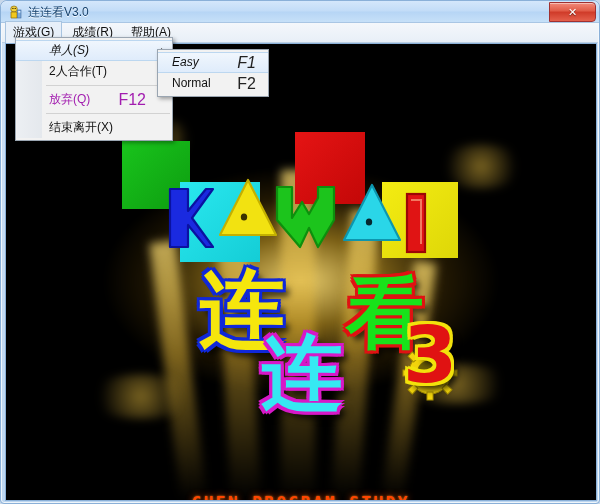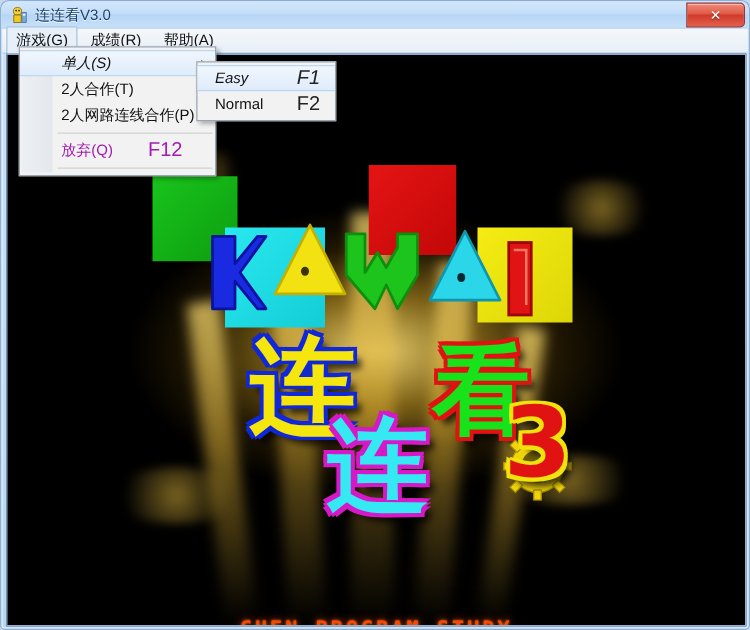--- a/index.html
+++ b/index.html
@@ -272,30 +272,29 @@
 
   <div class="dropdown" id="game-menu">
     <div class="dd-item hot">
       <span class="lbl">单人(S)</span>
       <span class="arrow"></span>
     </div>
     <div class="dd-item">
       <span class="lbl">2人合作(T)</span>
       <span class="arrow"></span>
     </div>
-    <div class="dd-item">
-      <span class="lbl">2人网路连线合作(P)</span>
-      <span class="arrow"></span>
-    </div>
     <div class="dd-sep"></div>
     <div class="dd-item disabled">
       <span class="lbl">放弃(Q)</span>
       <span class="accel">F12</span>
     </div>
     <div class="dd-sep"></div>
+    <div class="dd-item">
+      <span class="lbl">结束离开(X)</span>
+    </div>
   </div>
 
   <div class="dropdown" id="difficulty-menu">
     <div class="dd-item hot">
       <span class="lbl">Easy</span>
       <span class="accel">F1</span>
     </div>
     <div class="dd-item">
       <span class="lbl">Normal</span>
       <span class="accel">F2</span>

